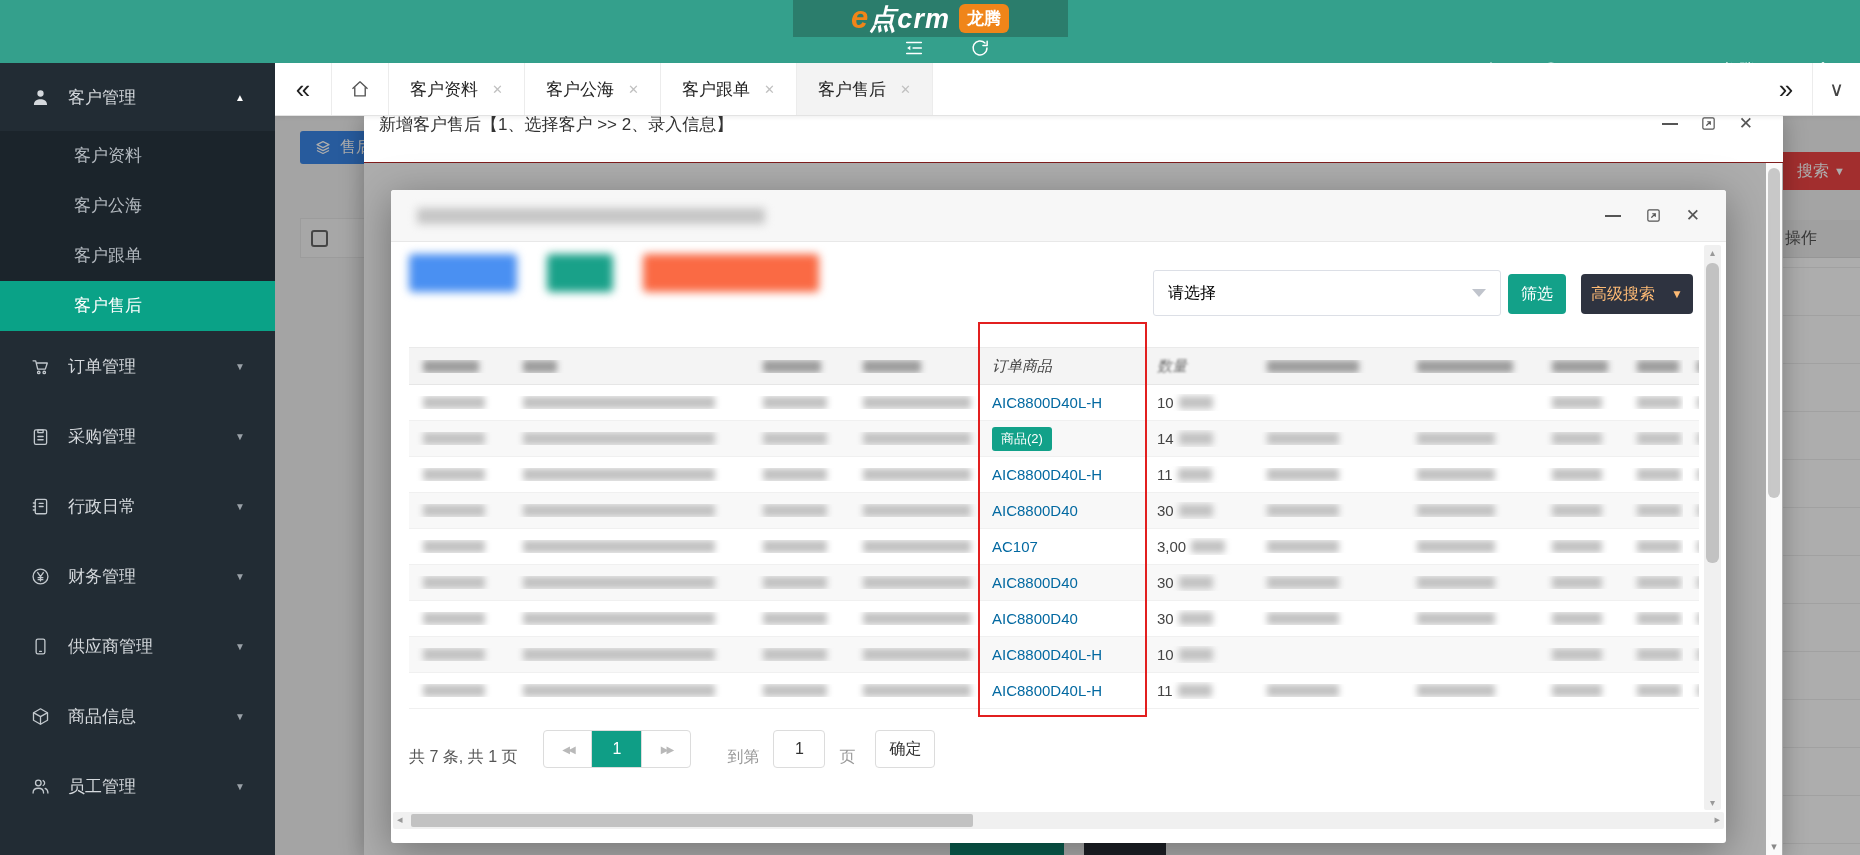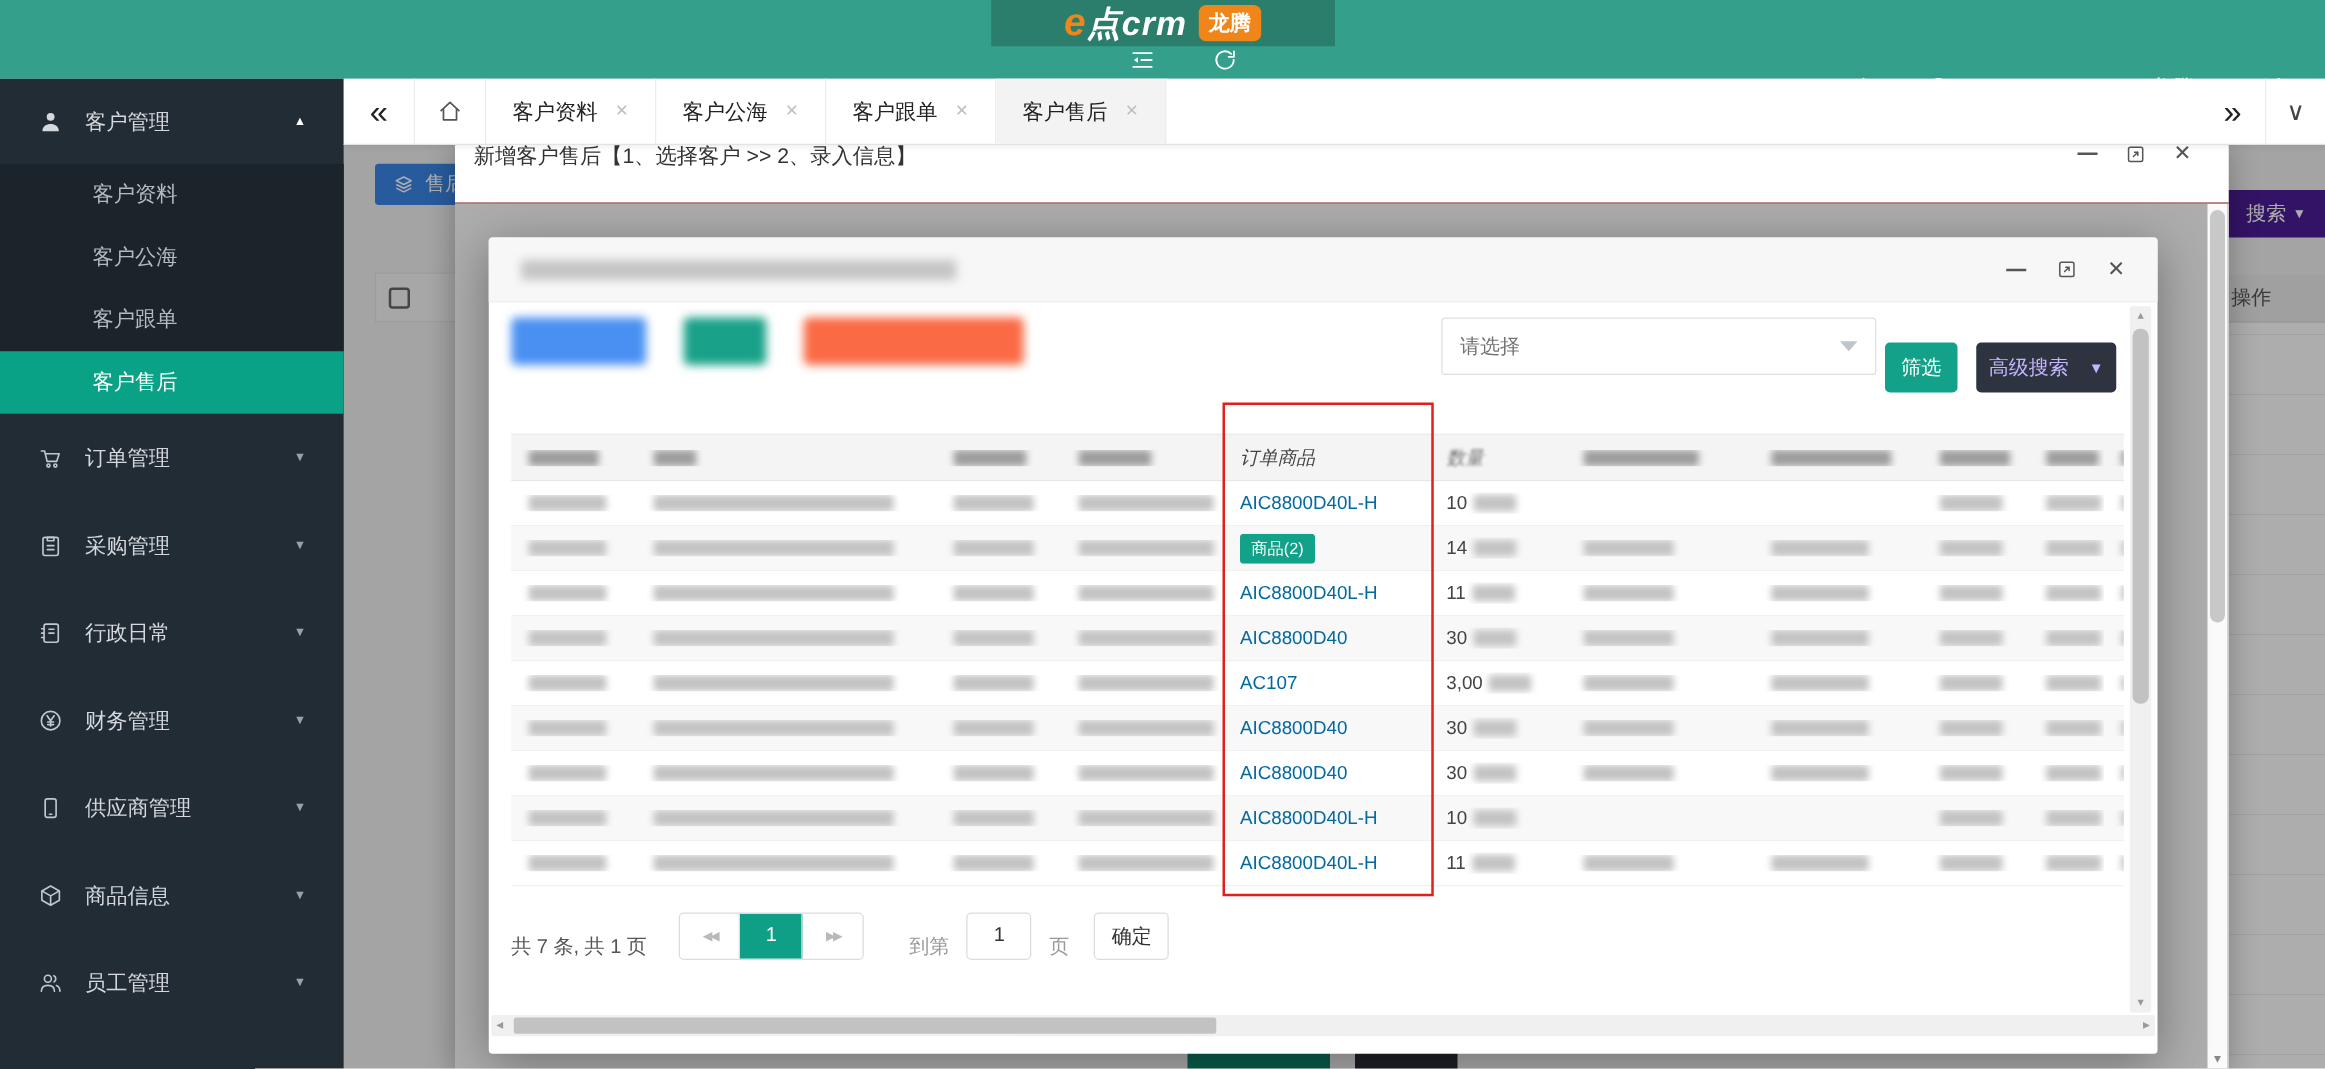--- a/index.html
+++ b/index.html
@@ -44,21 +44,21 @@
   .tab-chev { width:48px; display:flex; align-items:center; justify-content:center; font-size:20px; color:#444; border-left:1px solid #ececec; cursor:pointer; }
 
   
   .page { position:absolute; left:275px; top:116px; right:0; bottom:0; background:#f2f2f2; z-index:1; }
   .aftersale-btn { position:absolute; left:25px; top:15px; width:118px; height:33px; background:#3a86e8; border-radius:3px; color:#fff; font-size:16px; display:flex; align-items:center; gap:8px; padding-left:14px; cursor:pointer; }
   .aftersale-btn svg { width:18px; height:18px; stroke:#fff; fill:none; stroke-width:1.6; stroke-linejoin:round; }
   .bg-thead { position:absolute; left:25px; top:102px; width:68px; height:40px; background:#f7f7f7; border:1px solid #e6e6e6; display:flex; align-items:center; padding-left:10px; }
   .bg-checkbox { width:17px; height:17px; border:2px solid #666; border-radius:3px; background:transparent; cursor:pointer; }
   .bg-opcol { position:absolute; right:0; top:104px; width:106px; bottom:0; background:repeating-linear-gradient(to bottom,#fff 0 47px,#ededed 47px 48px); border-left:1px solid #e4e4e4; }
   .bg-ophead { height:38px; background:#ececec; border-bottom:1px solid #dedede; display:flex; align-items:center; padding-left:30px; font-size:16px; color:#555; }
-  .bg-search { position:absolute; right:0; top:36px; width:78px; height:38px; background:#4c1d95; color:#fff; border:none; font-size:16px; display:flex; align-items:center; justify-content:center; gap:5px; cursor:pointer; }
+  .bg-search { position:absolute; right:0; top:36px; width:78px; height:38px; background:#ef4444; color:#fff; border:none; font-size:16px; display:flex; align-items:center; justify-content:center; gap:5px; cursor:pointer; }
   .bg-search .sm-caret { font-size:11px; }
 
   .overlay-page { position:absolute; left:275px; top:116px; right:0; bottom:0; background:rgba(0,0,0,.32); z-index:5; }
 
   
   .outer-modal { position:absolute; left:364px; top:113px; width:1419px; height:742px; background:#fff; border-radius:4px 4px 0 0; box-shadow:0 4px 24px rgba(0,0,0,.28); z-index:8; }
   .om-titlebar { height:50px; display:flex; align-items:flex-start; padding:0 30px 0 15px; border-bottom:1px solid #7f1d1d; }
   .om-title { font-size:17px; color:#333; }
   .om-controls { margin-left:auto; display:flex; align-items:center; gap:22px; color:#555; }
   .ctl { cursor:pointer; display:inline-flex; align-items:center; justify-content:center; }
@@ -77,24 +77,24 @@
   .inner-modal { position:absolute; left:391px; top:190px; width:1335px; height:653px; background:#fff; border-radius:3px; box-shadow:0 8px 40px rgba(0,0,0,.35); z-index:12; }
   .im-titlebar { height:52px; background:#f7f7f7; border-bottom:1px solid #e8e8e8; display:flex; align-items:center; padding:0 26px; border-radius:3px 3px 0 0; }
   .blur-title { width:348px; height:16px; background:#c5c5c5; border-radius:2px; filter:blur(4px); }
   .im-controls { margin-left:auto; display:flex; align-items:center; gap:24px; color:#555; }
 
   .blur-btn { position:absolute; height:38px; border-radius:4px; filter:blur(4px); cursor:pointer; }
   .blur-btn.blue { left:18px; top:64px; width:108px; background:#4a90f2; }
   .blur-btn.green { left:156px; top:64px; width:66px; background:#19a189; }
   .blur-btn.orange { left:252px; top:64px; width:176px; background:#fa6a44; }
 
-  .im-select { position:absolute; left:762px; top:64px; width:348px; height:46px; border:1px solid #dcdfe6; border-radius:3px; background:#fff; display:flex; align-items:center; padding:0 14px; font-size:16px; color:#737373; cursor:pointer; }
+  .im-select { position:absolute; left:762px; top:80px; width:348px; height:46px; border:1px solid #dcdfe6; border-radius:3px; background:#fff; display:flex; align-items:center; padding:0 14px; font-size:16px; color:#000000; cursor:pointer; }
   .im-select .tri { margin-left:auto; width:0; height:0; border-left:7px solid transparent; border-right:7px solid transparent; border-top:8px solid #c0c4cc; }
   .btn-filter { position:absolute; left:1117px; top:84px; width:58px; height:40px; background:#13a189; color:#fff; border:none; border-radius:4px; font-size:16px; cursor:pointer; }
-  .btn-adv { position:absolute; left:1190px; top:84px; width:112px; height:40px; background:#2e3340; color:#c4b5fd; border:none; border-radius:4px; font-size:16px; display:flex; align-items:center; justify-content:center; gap:16px; cursor:pointer; }
+  .btn-adv { position:absolute; left:1190px; top:84px; width:112px; height:40px; background:#2e3340; color:#fdba74; border:none; border-radius:4px; font-size:16px; display:flex; align-items:center; justify-content:center; gap:16px; cursor:pointer; }
   .btn-adv .sm-caret { font-size:12px; }
 
   .im-table { position:absolute; left:18px; top:157px; width:1290px; font-size:15px; }
   .grid-cols { display:grid; grid-template-columns:100px 240px 100px 129px 165px 110px 150px 135px 85px 60px 1fr; }
   .thead { height:38px; background:#f4f4f4; border-top:1px solid #eaeaea; border-bottom:1px solid #e6e6e6; align-items:center; }
   .cell { display:flex; align-items:center; padding-left:14px; overflow:hidden; }
   .col-hd { color:#444; font-size:15px;font-style:italic; }
   .col-hd.semi { filter:blur(1.2px); color:#777; }
   .trow { height:36px; border-bottom:1px solid #f0f0f0; background:#fff; align-items:center; cursor:pointer; }
   .trow.alt { background:#f8f8f8; }

